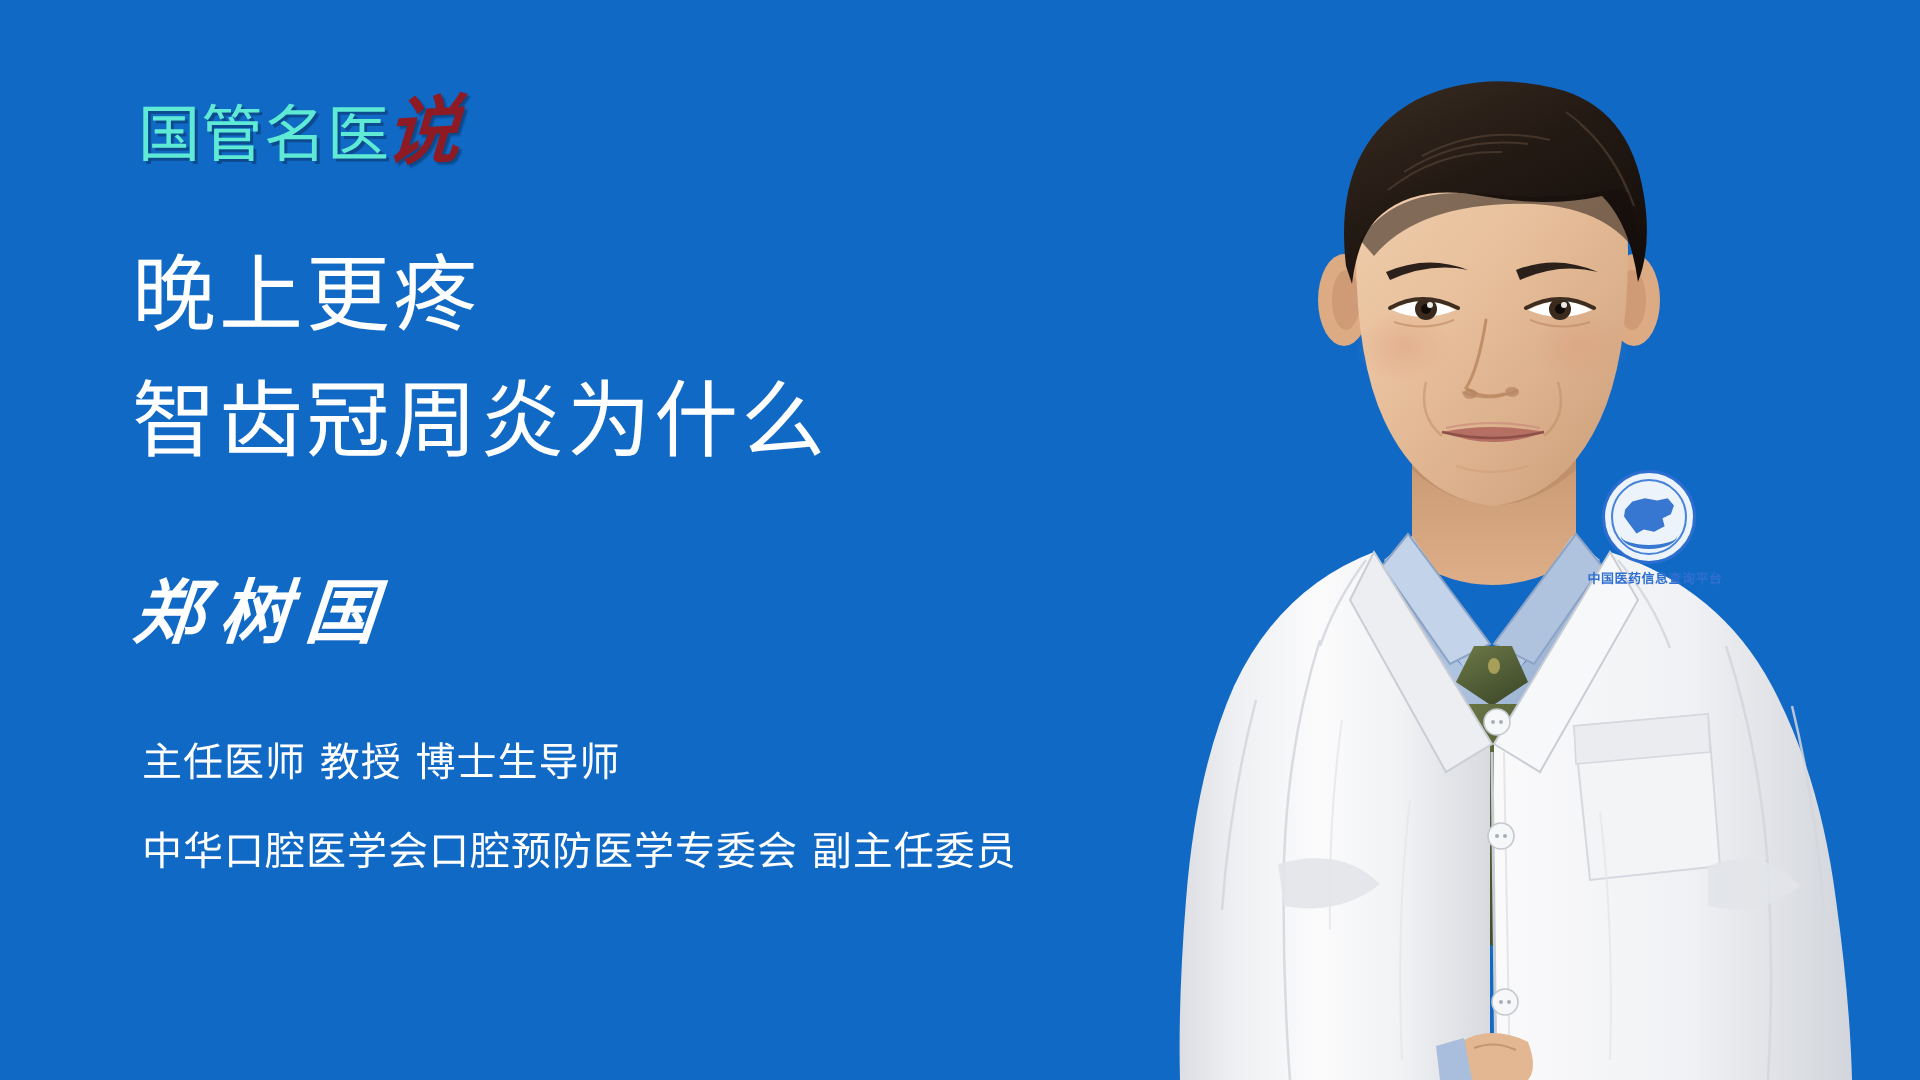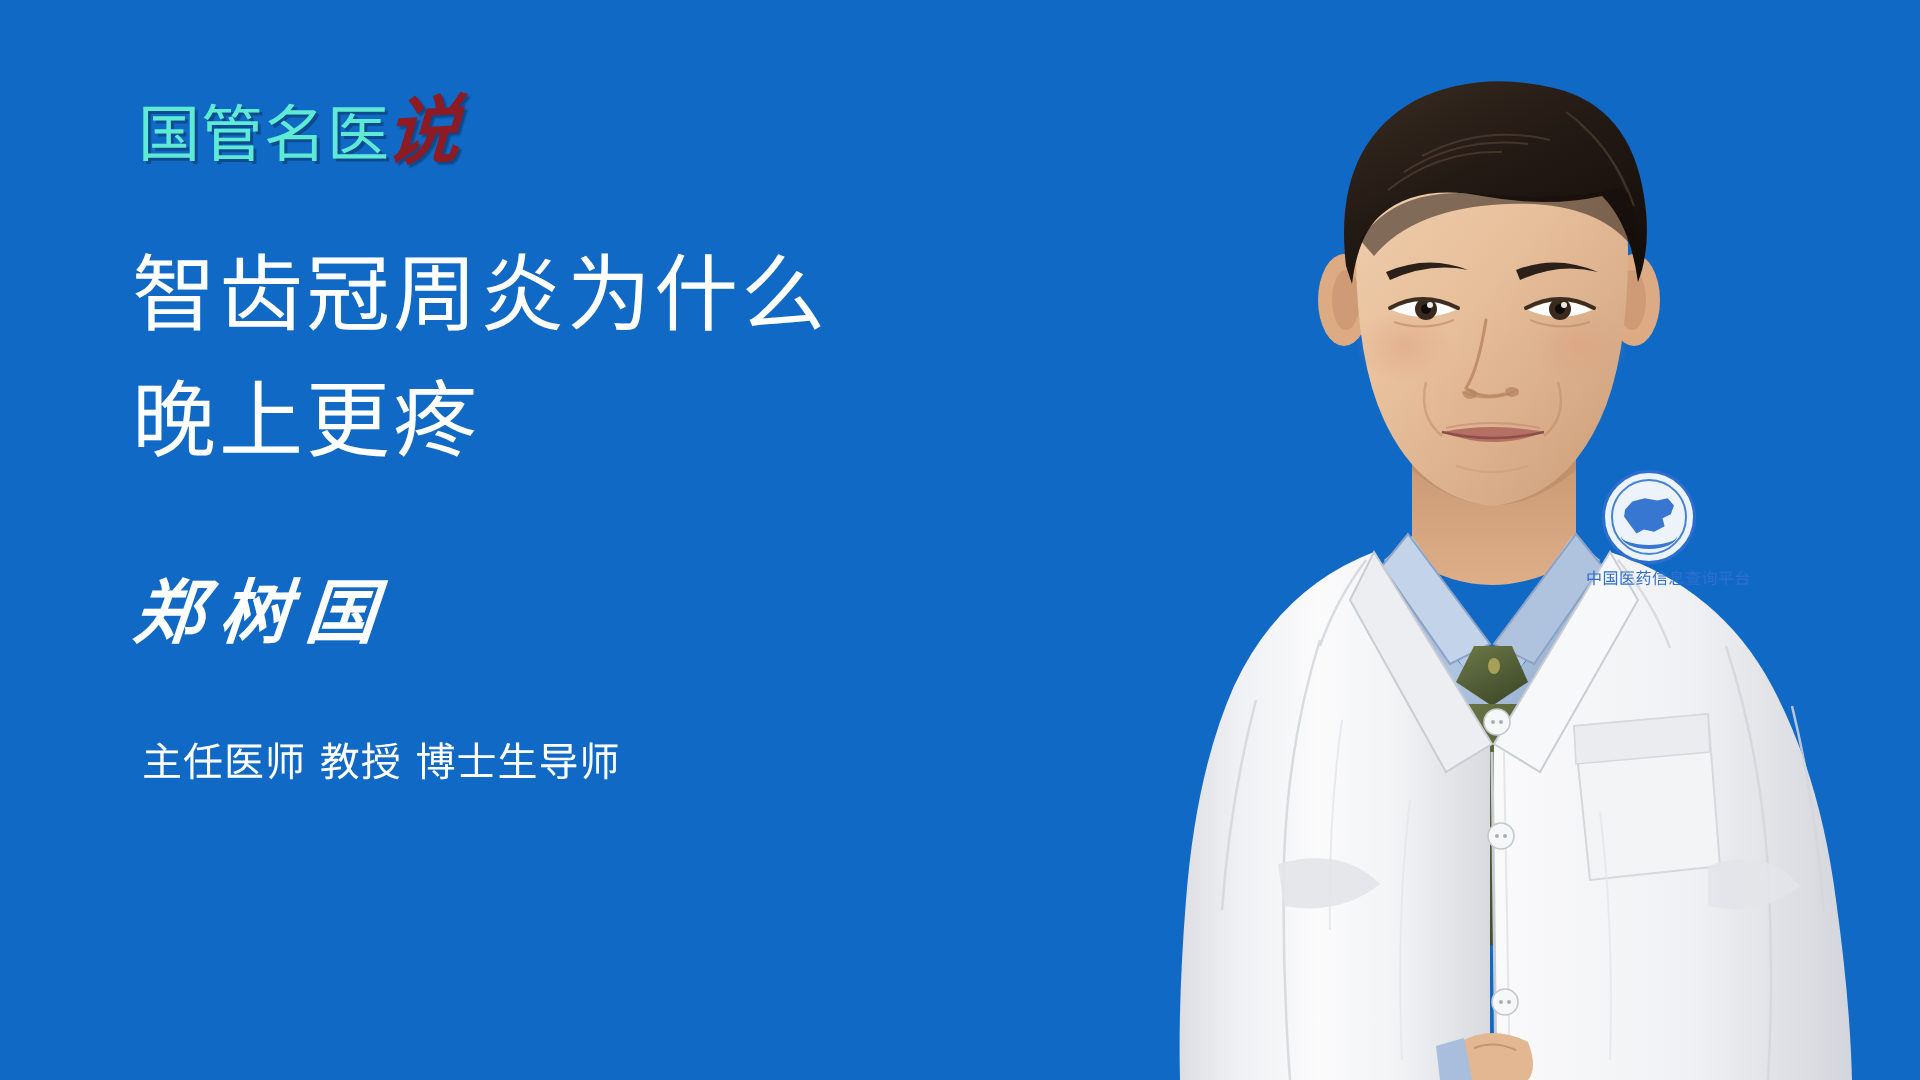--- a/index.html
+++ b/index.html
@@ -175,25 +175,25 @@
     left: 16px;
     bottom: 12px;
     width: 56px;
     height: 22px;
     border-bottom: 4px solid #3B79D4;
     border-radius: 0 0 50% 50%;
   }
   .badge-caption {
     margin-top: 6px;
     font-family: "DejaVu Sans", "Liberation Sans", sans-serif;
-    font-size: 16px;
+    font-size: 13px;
     line-height: 18px;
     letter-spacing: 0.5px;
     color: #2F6FD0;
-    font-weight: 400;
+    font-weight: 700;
     white-space: nowrap;
     margin-left: 12px;
   }
 </style>
 </head>
 <body>
 
 <div class="stage">
 
   <div class="portrait">
@@ -413,24 +413,25 @@
   </div>
 
   <div class="text-col">
 
     <div class="brand">
       <span class="brand-main">国管名医</span>
       <span class="brand-accent">说</span>
     </div>
 
     <div class="title-block">
+      <div class="title-line">晚上更疼</div>
       <div class="title-line">智齿冠周炎为什么</div>
-      <div class="title-line">晚上更疼</div>
     </div>
 
     <div class="doctor-name">郑树国</div>
 
     <div class="credentials">
       <div class="credential-line">主任医师  教授  博士生导师</div>
+      <div class="credential-line">中华口腔医学会口腔预防医学专委会  副主任委员</div>
     </div>
 
   </div>
 </div>
 
 </body></html>

